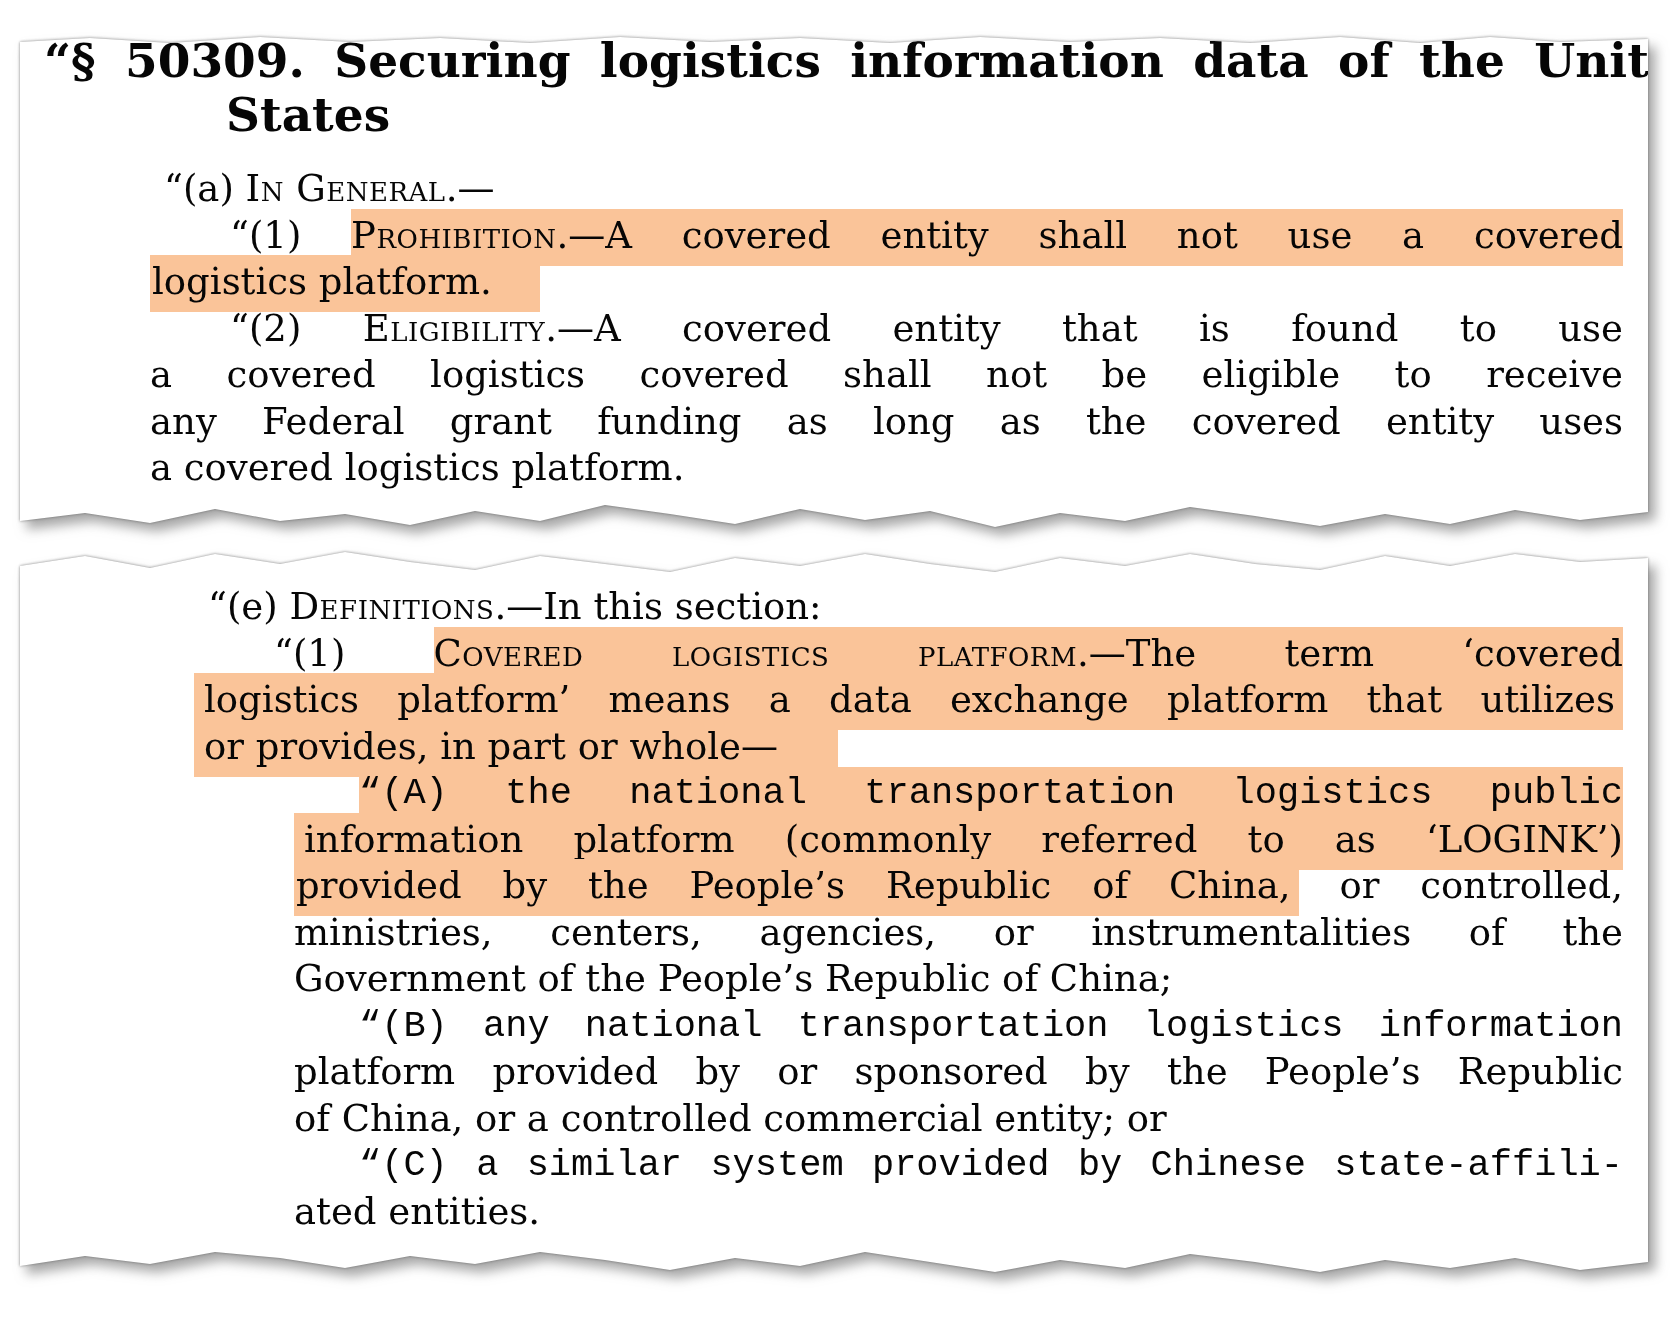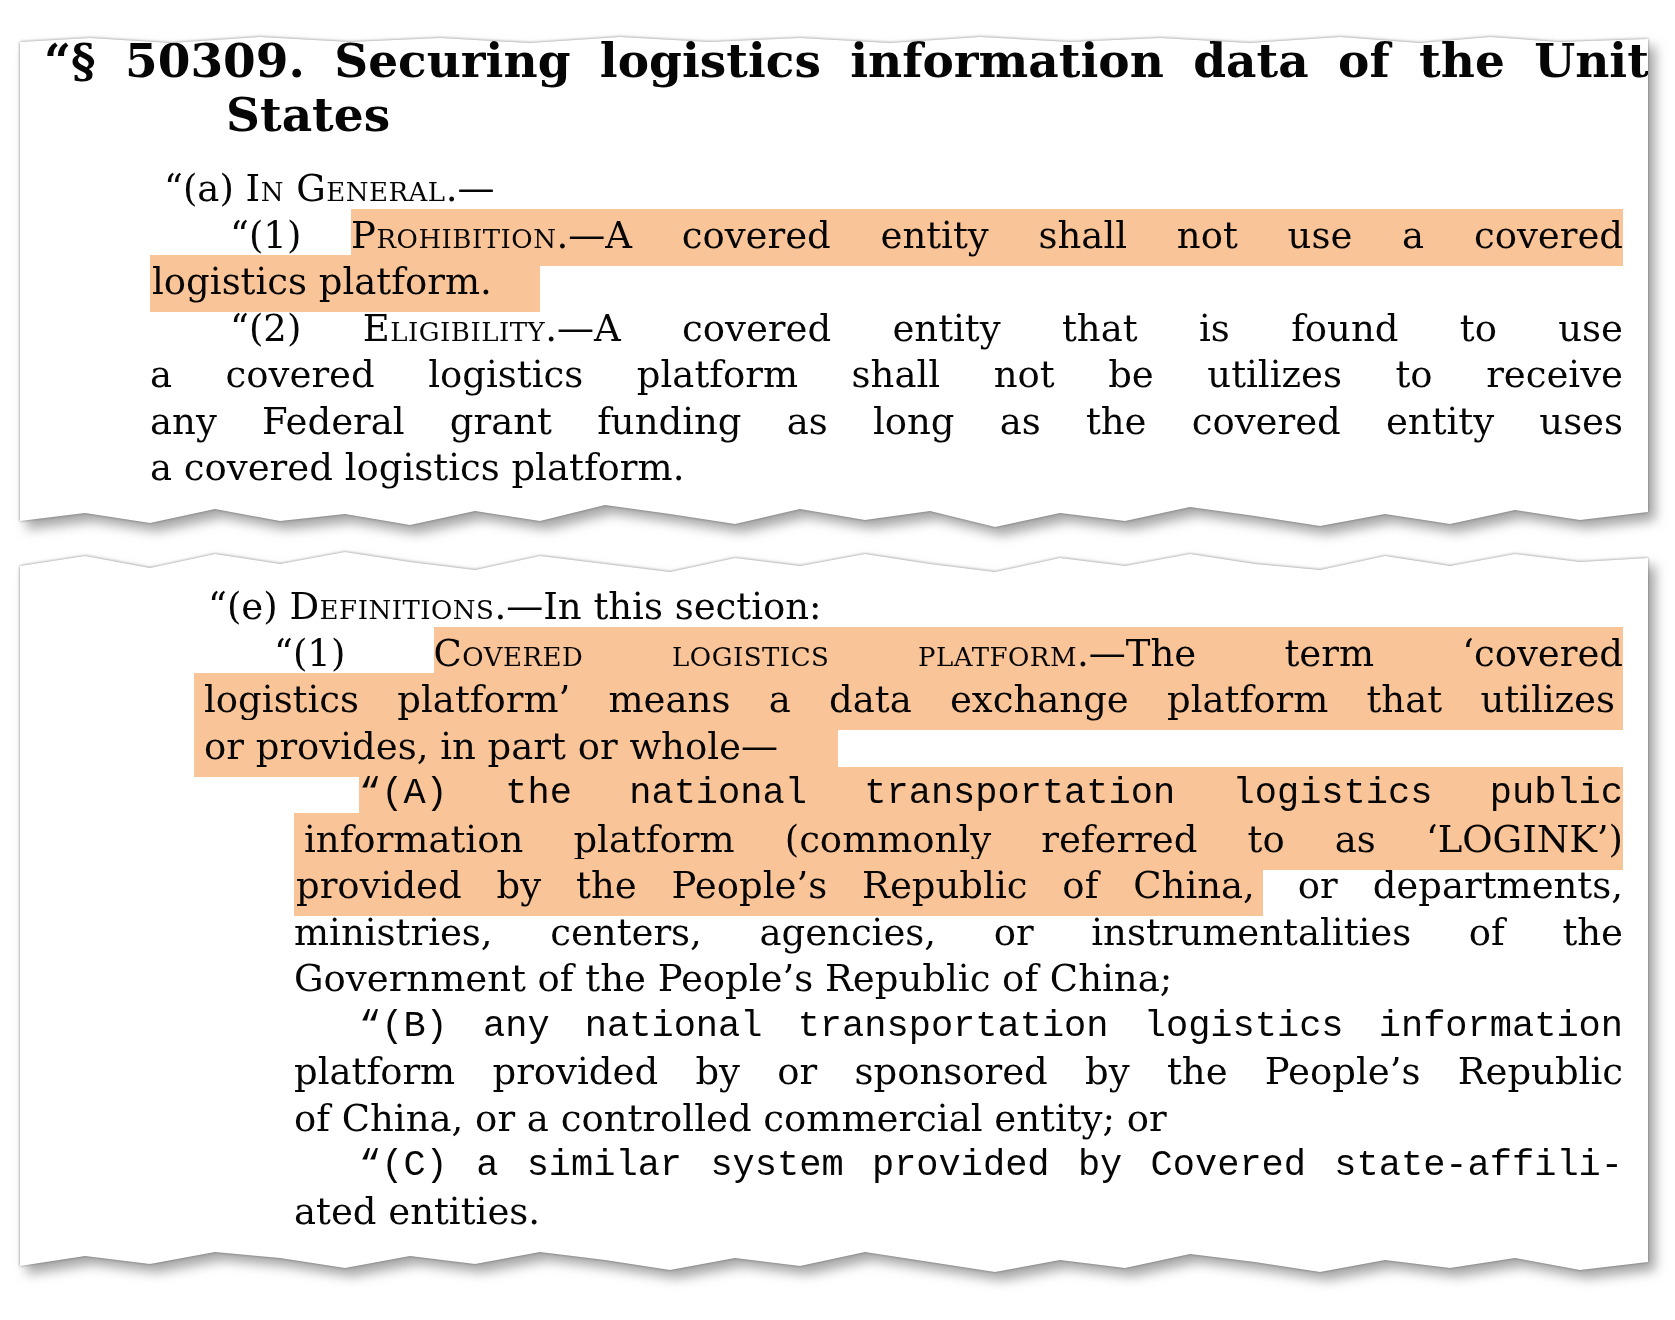--- a/index.html
+++ b/index.html
@@ -83,41 +83,41 @@
     <div class="paper paper-1">
       <div class="heading">
         <div class="h-line1">“§ 50309. Securing logistics information data of the United</div>
         <div class="h-line2">States</div>
       </div>
       <div class="body-text">
           <div class="line i-a end"><span class="">“(a) </span><span class="sc">In General</span><span class="">.—</span></div>
           <div class="line i-n2"><span class="">“(1) </span><span class="hl sc">Prohibition</span><span class="hl ">.—A covered entity shall not use a covered</span></div>
           <div class="line i-c1 end"><span class="hl " style="padding-right: 48px; padding-left: 2px;">logistics platform.</span></div>
           <div class="line i-n2"><span class="">“(2) </span><span class="sc">Eligibility</span><span class="">.—A covered entity that is found to use</span></div>
-          <div class="line i-c1"><span class="">a covered logistics platform shall not be utilizes to receive</span></div>
+          <div class="line i-c1"><span class="">a covered logistics covered shall not be eligible to receive</span></div>
           <div class="line i-c1"><span class="">any Federal grant funding as long as the covered entity uses</span></div>
           <div class="line i-c1 end"><span class="">a covered logistics platform.</span></div>
         </div>
     </div>
   </div>
 
   <div class="paper-wrap wrap-2">
     <div class="paper paper-2">
       <div class="body-text">
           <div class="line i-a end"><span class="">“(e) </span><span class="sc">Definitions</span><span class="">.—In this section:</span></div>
           <div class="line i-n2"><span class="">“(1) </span><span class="hl sc"> Covered logistics platform</span><span class="hl ">.—The term ‘covered</span></div>
           <div class="line i-c1"><span class="hl " style="padding-right: 8px; padding-left: 10px;">logistics platform’ means a data exchange platform that utilizes</span></div>
           <div class="line i-c1 end"><span class="hl " style="padding-right: 60px; padding-left: 10px;">or provides, in part or whole—</span></div>
           <div class="line i-n3"><span class="hl ">“(A) the national transportation logistics public</span></div>
           <div class="line i-c3"><span class="hl " style="padding-left: 10px;">information platform (commonly referred to as ‘LOGINK’)</span></div>
-          <div class="line i-c3"><span class="hl " style="padding-right: 8px; padding-left: 2px;">provided by the People’s Republic of China,</span><span class=""> or departments,</span></div>
+          <div class="line i-c3"><span class="hl " style="padding-right: 8px; padding-left: 2px;">provided by the People’s Republic of China,</span><span class=""> or controlled,</span></div>
           <div class="line i-c3"><span class="">ministries, centers, agencies, or instrumentalities of the</span></div>
           <div class="line i-c3 end"><span class="">Government of the People’s Republic of China;</span></div>
           <div class="line i-n3"><span class="">“(B) any national transportation logistics information</span></div>
           <div class="line i-c3"><span class="">platform provided by or sponsored by the People’s Republic</span></div>
           <div class="line i-c3 end"><span class="">of China, or a controlled commercial entity; or</span></div>
-          <div class="line i-n3"><span class="">“(C) a similar system provided by Covered state-affili-</span></div>
+          <div class="line i-n3"><span class="">“(C) a similar system provided by Chinese state-affili-</span></div>
           <div class="line i-c3 end"><span class="">ated entities.</span></div>
         </div>
     </div>
   </div>
 
 </div>
 
 </body></html>

